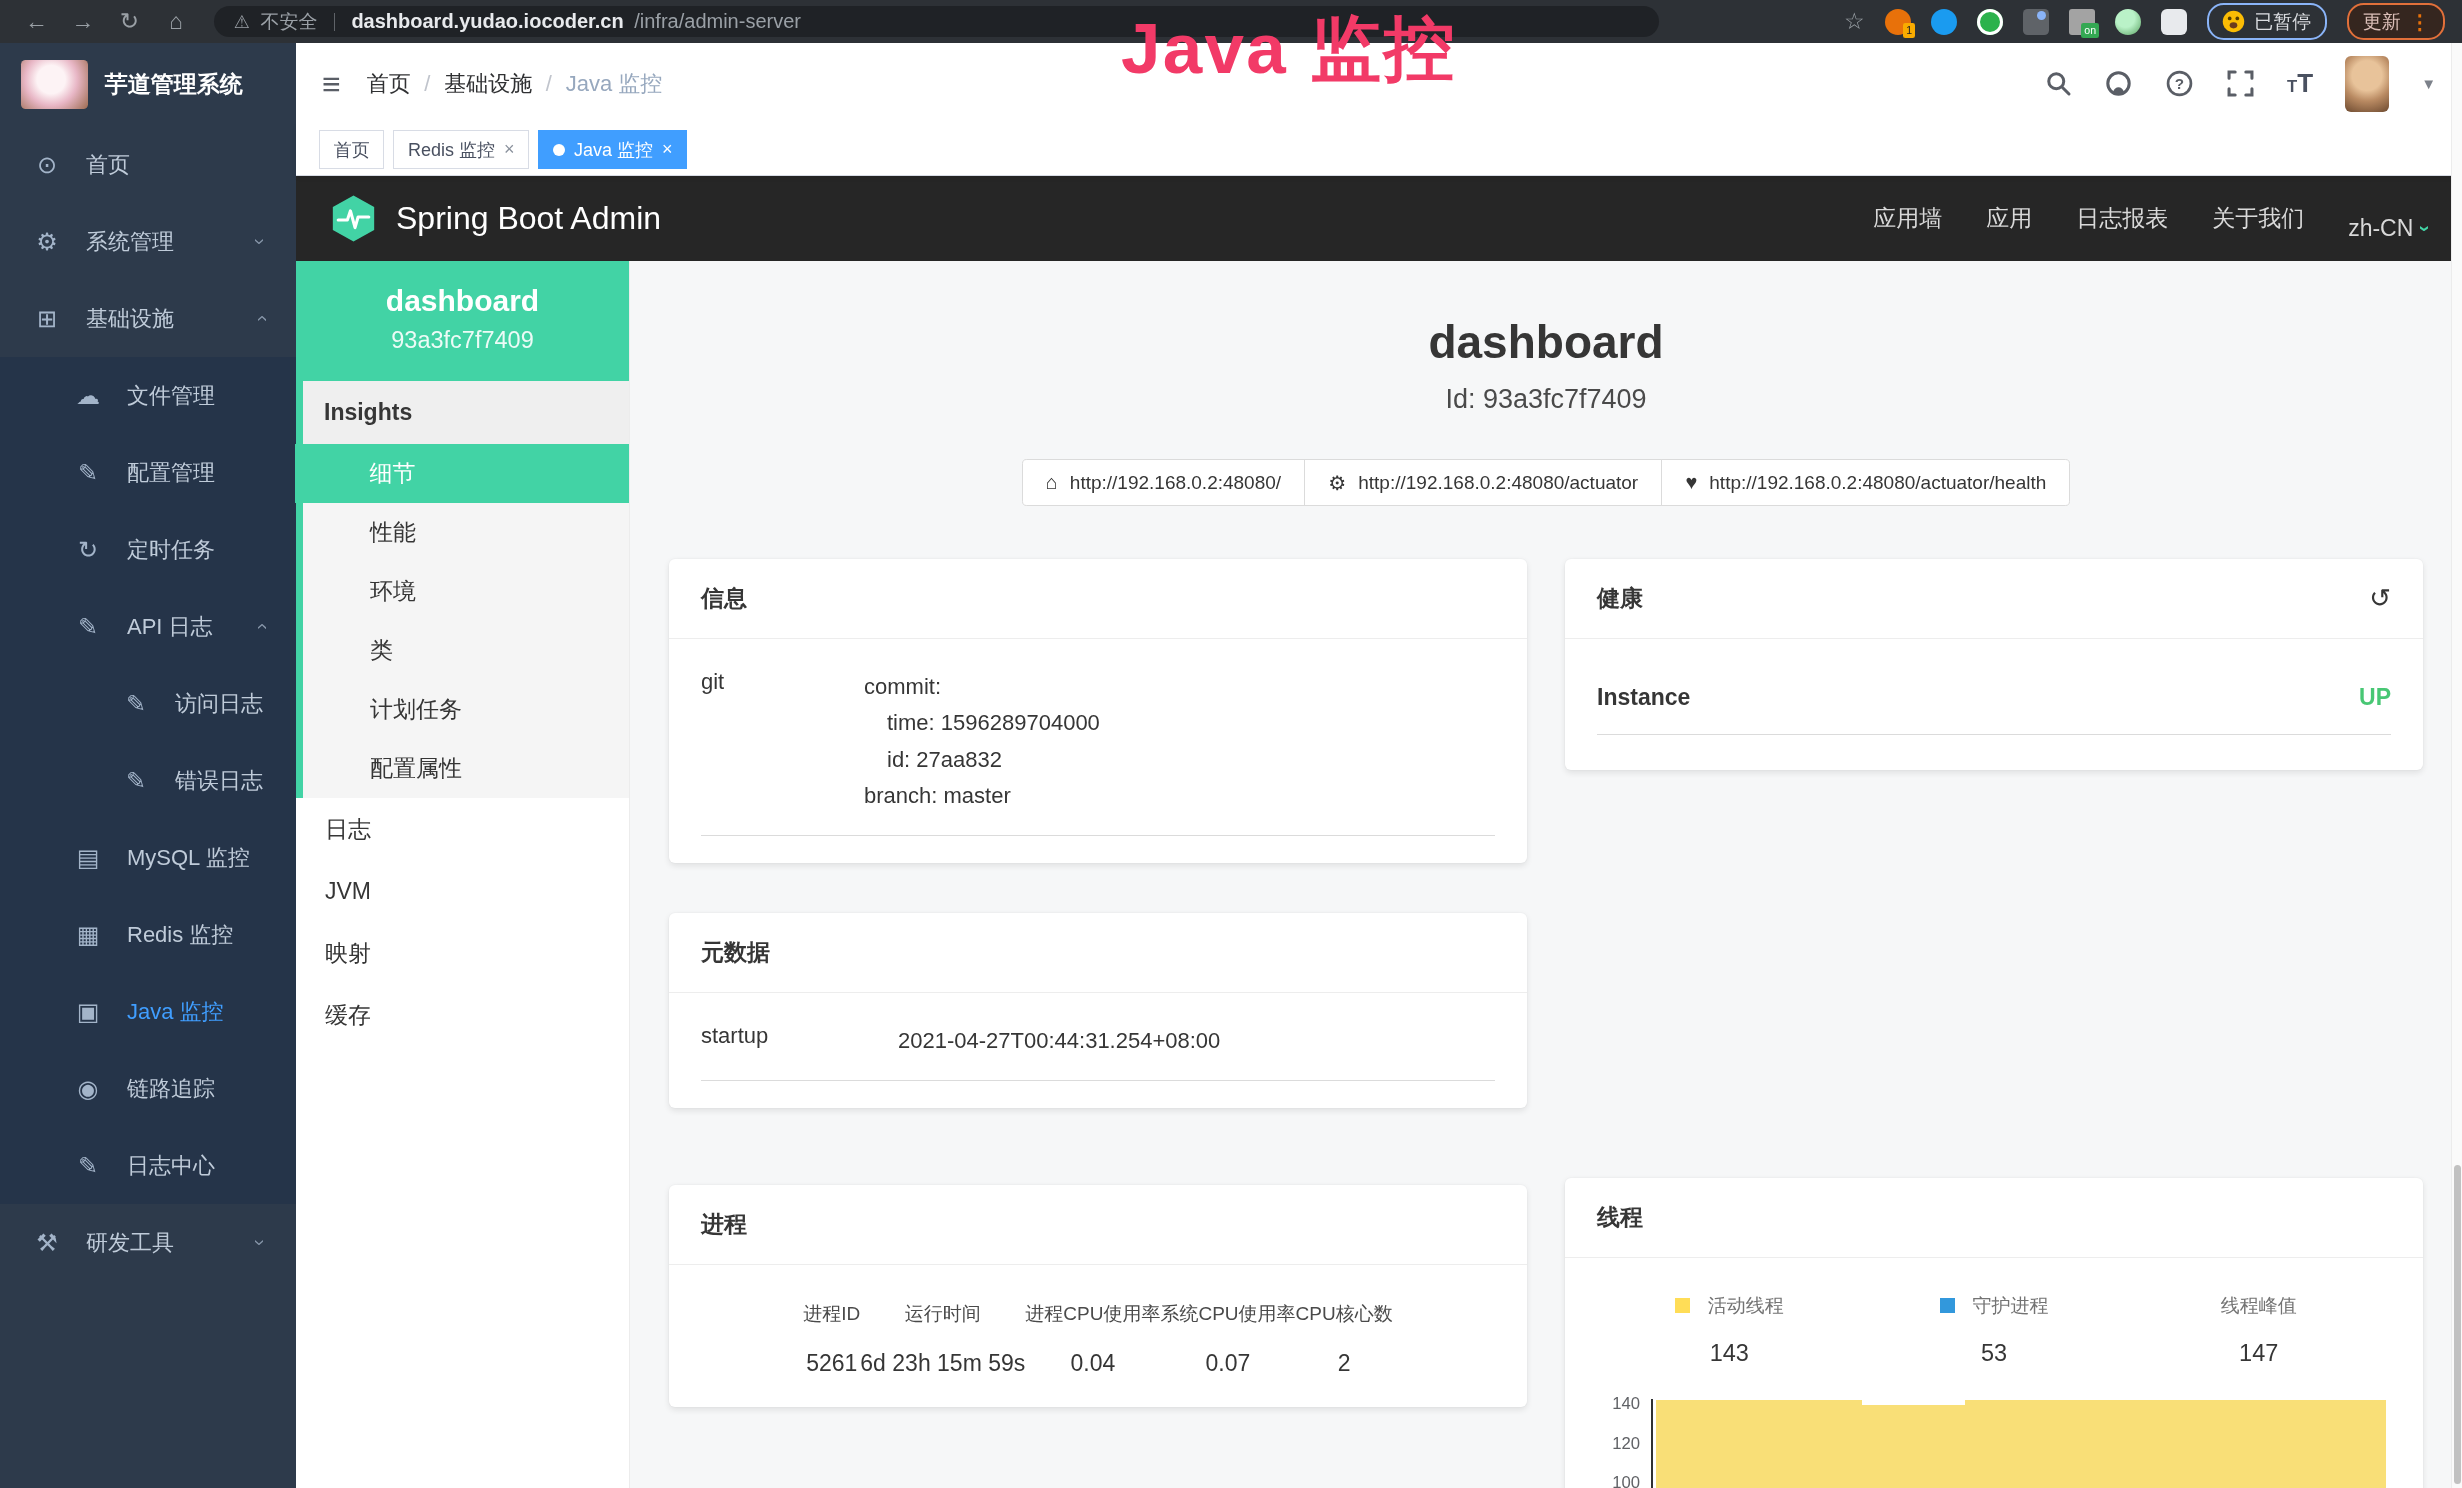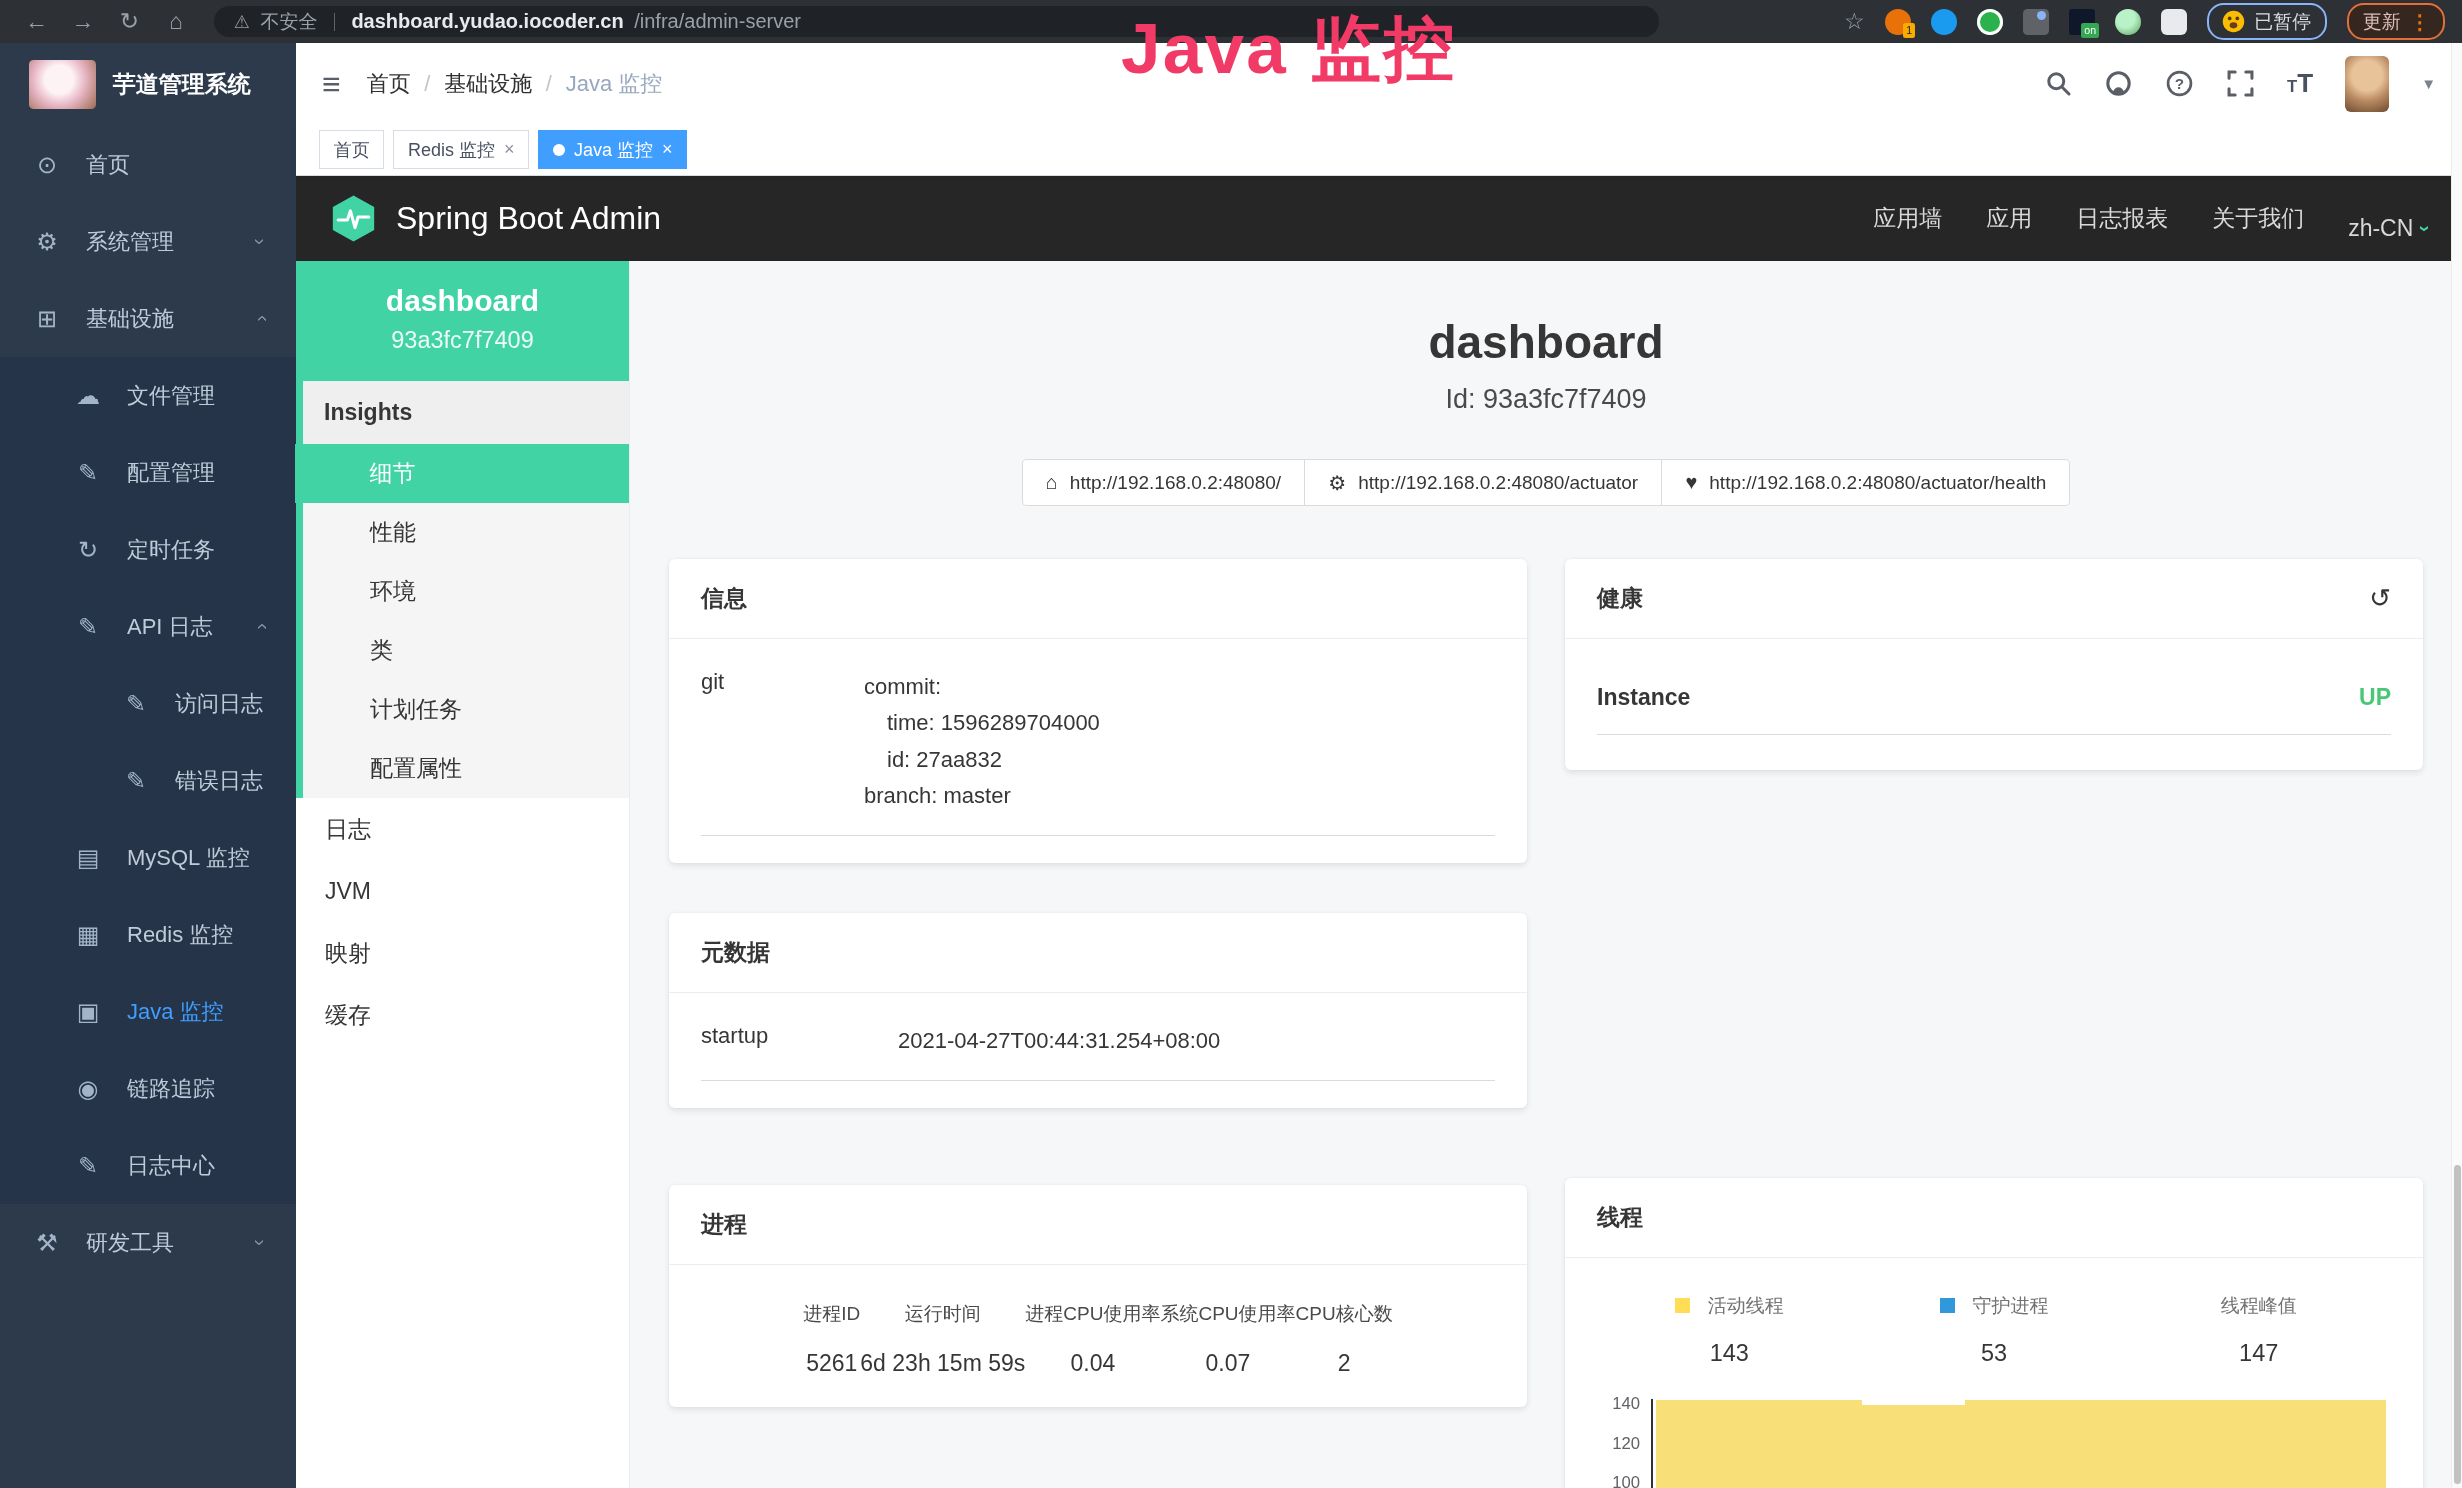--- a/index.html
+++ b/index.html
@@ -17,34 +17,34 @@
   .urlbar .divider { width:0.8px; height:18px; background:#5f6368; margin:0 6px; }
   .urlbar .host { color:#e8eaed; font-size:20px; font-weight:700; }
   .urlbar .path { color:#9aa0a6; font-size:20px; }
   .browser-right { margin-left:auto; display:flex; align-items:center; gap:20px; }
   .ext { width:26px; height:26px; border-radius:50%; position:relative; cursor:pointer; }
   .ext .badge { position:absolute; right:-4.6px; bottom:-3px; background:#f9ab00; color:#202124;
     font-size:10.6px; padding:0.8px 3px; border-radius:2.3px; line-height:1.2; }
   .ext.grid { border-radius:4.6px; background:#5f6368; }
   .ext.grid::after { content:""; position:absolute; right:2.3px; top:2.3px; width:9px; height:9px;
     border-radius:50%; background:#8ab4f8; }
-  .ext.bars { border-radius:3px; background:#0f172a; }
+  .ext.bars { border-radius:3px; background:#a3a3a3; }
   .ext.bars .badge { background:#34a853; color:#fff; }
   .pill { display:flex; align-items:center; gap:9px; border-radius:16.7px; padding:3.8px 13.7px;
     font-size:19px; cursor:pointer; }
   .pill.paused { border:2.3px solid #8ab4f8; color:#dadce0; }
   .pill.update { border:2.3px solid #e2703a; color:#d9bdb6; background:#372ا22; background:#35261f; }
   .pill.update .dots { color:#e8710a; font-size:20px; letter-spacing:0; font-weight:700; }
 
   
   .shell { display:flex; height:1445px; }
 
   
   .sidebar { width:296px; background:#2d3a4b; flex-shrink:0; color:#bfcbd9; overflow:hidden; }
-  .logo-row { height:83px; display:flex; align-items:center; gap:16.7px; padding:0 29px; }
+  .logo-row { height:83px; display:flex; align-items:center; gap:16.7px; padding:0 21px; }
   .logo-img { width:67px; height:49px; border-radius:4.6px; flex-shrink:0;
     background:radial-gradient(circle at 45% 40%, #fdf3f5 0 30%, #e8b7c6 55%, #9c6b4f 100%); }
   .logo-title { color:#fff; font-size:23px; font-weight:700; white-space:nowrap; }
   .m-item { height:77px; display:flex; align-items:center; padding:0 32px; gap:24px;
     font-size:22px; cursor:pointer; white-space:nowrap; }
   .m-item .mi { width:30px; text-align:center; font-size:24px; color:#a3b4c9; flex-shrink:0; }
   .m-item .caret { margin-left:auto; color:#8796a9; font-size:20px; transform:rotate(90deg); }
   .m-item .caret.up { transform:rotate(-90deg); }
   .submenu { background:#253449; }
   .submenu .m-item { padding-left:73px; }

